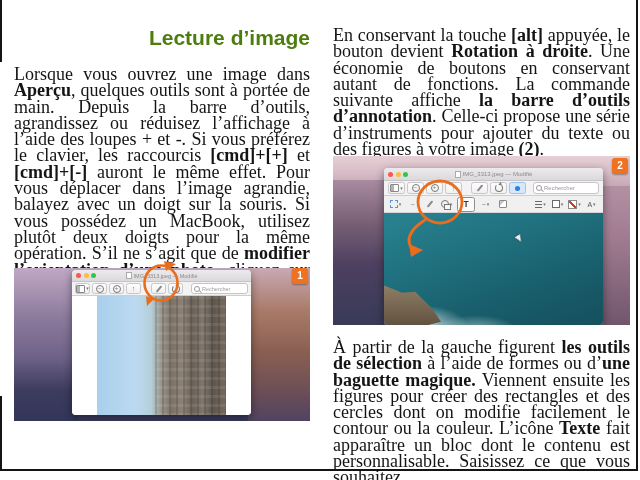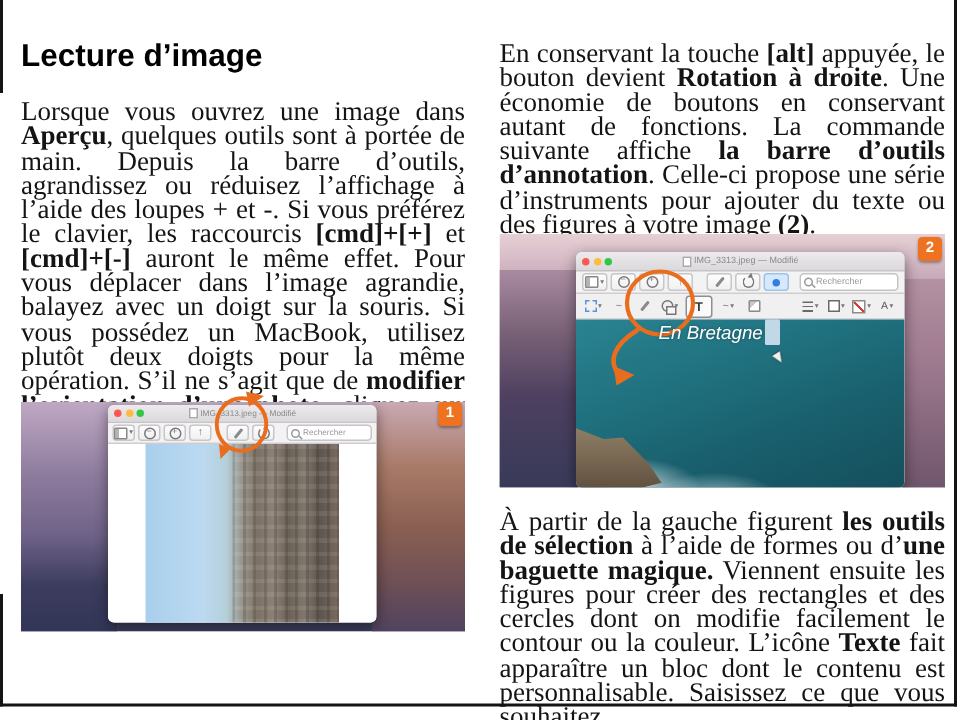--- a/index.html
+++ b/index.html
@@ -4,22 +4,22 @@
 <style>
   html,body{margin:0;padding:0;background:#fff;}
   #page{position:relative;width:640px;height:480px;background:#fff;overflow:hidden;
         font-family:"Liberation Serif",serif;color:#141414;}
   .abs{position:absolute;}
 
   
   .edge{position:absolute;background:#141414;}
 
   
-  #page-title{position:absolute;left:14px;top:26px;width:296px;margin:0;text-align:left;
-    font-family:"Liberation Sans",sans-serif;font-weight:700;font-size:21px;color:#000000;}
+  #page-title{position:absolute;left:14px;top:26px;width:296px;margin:0;text-align:right;
+    font-family:"Liberation Sans",sans-serif;font-weight:700;font-size:21px;color:#4d7c0f;}
 
   
   .para{position:absolute;margin:0;font-size:18px;line-height:16.3px;text-align:justify;}
   .para b{font-weight:700;}
   #para-left{left:14px;top:66px;width:296px;}
   #para-right-top{left:333px;top:27px;width:297px;}
   #para-right-bottom{left:333px;top:339px;width:297px;}
 
   
   .figure{position:absolute;}
@@ -298,24 +298,20 @@
         </div>
       </div>
     </div>
 
     <svg class="anno" style="left:0;top:0;" width="297" height="169" viewBox="0 0 297 169">
       <ellipse cx="107" cy="46" rx="22" ry="21" fill="none" stroke="#ea6d1d" stroke-width="2.8"></ellipse>
       <path d="M92,64 C76,74 72,85 80,94" fill="none" stroke="#ea6d1d" stroke-width="3" stroke-linecap="round"></path>
       <path d="M76,88 L90,94 L78,101 Z" fill="#ea6d1d"></path>
     </svg>
 
-    <div id="f2-caption">
-      <span class="txt">En Bretagne</span>
-      <span class="selblock"></span>
-    </div>
     <div id="f2-cursor"></div>
 
     <div class="badge" style="right:2px;top:2px;">2</div>
   </div>
 
   <p class="para" id="para-right-bottom"><span>À partir de la gauche figurent </span><b>les outils de sélection</b><span> à l’aide de formes ou d’</span><b>une baguette magique.</b><span> Viennent ensuite les figures pour créer des rectangles et des cercles dont on modifie facilement le contour ou la couleur. L’icône </span><b>Texte</b><span> fait apparaître un bloc dont le contenu est personnalisable. Saisissez ce que vous souhaitez</span></p>
 
 </div>
 
 </body></html>

